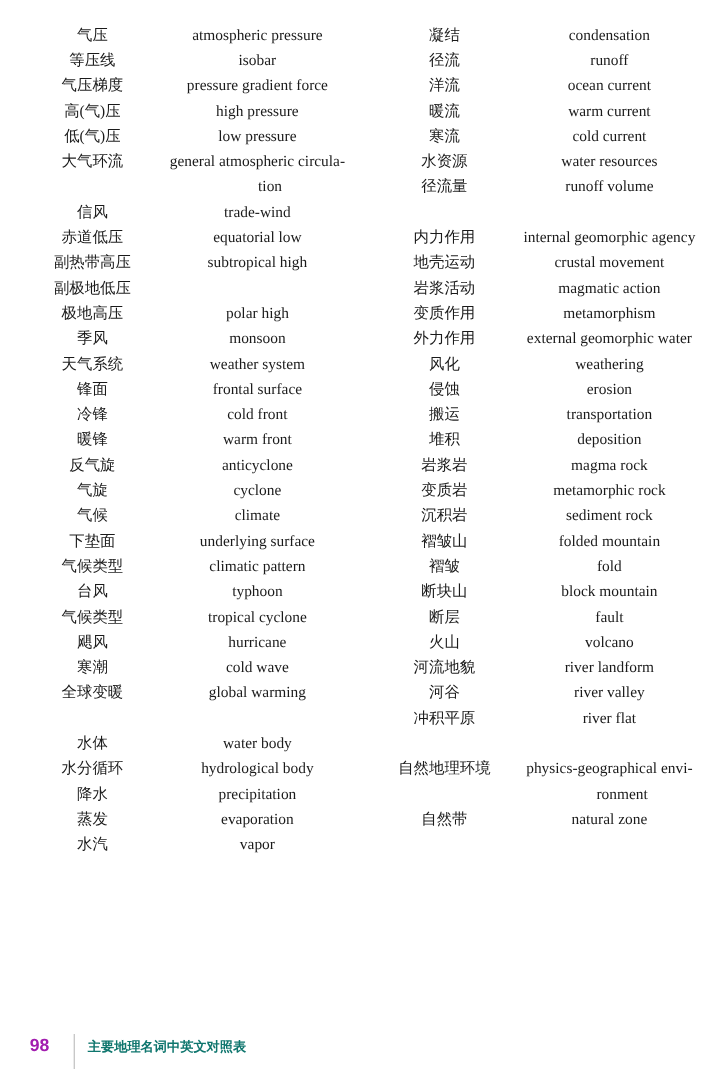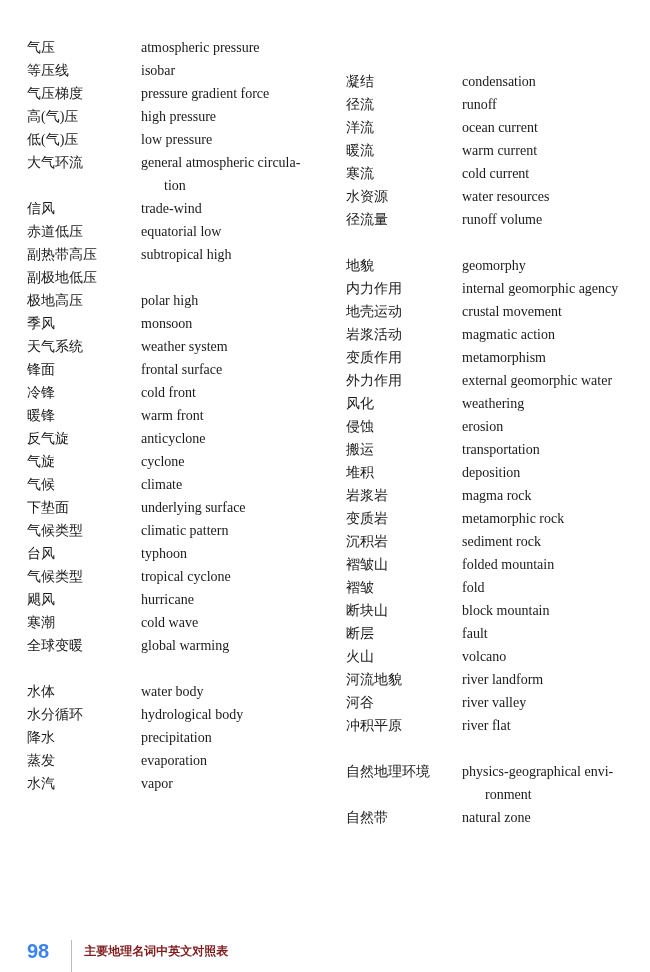--- a/index.html
+++ b/index.html
@@ -1,34 +1,34 @@
 <!DOCTYPE html>
 <html><head>
 <meta charset="utf-8">
 <style>
   html, body { margin:0; padding:0; }
   body {
     width:650px; height:972px; background:#ffffff; position:relative; overflow:hidden;
     font-family:"Liberation Serif", "DejaVu Serif", serif; color:#1a1a1a;
   }
-  .col { position:absolute; top:36px; }
+  .col { position:absolute; top:21px;text-align:center; }
   .col-left { left:27px; width:300px; }
-  .col-right { left:346px; width:300px;margin-top:34px; }
+  .col-right { left:346px; width:300px; }
   .row { display:flex; height:23px; line-height:23px; font-size:14px; }
   .zh { flex:0 0 auto; }
   .col-left .zh { width:114px; }
   .col-right .zh { width:116px; }
   .en { flex:1 1 auto; white-space:nowrap; }
   .row.tall { height:46px; }
   .en .cont { display:block; padding-left:23px; }
   .gap { height:23px; }
   .footer { position:absolute; left:27px; top:940px; height:32px; display:flex; align-items:flex-start; }
-  .page-num { font-family:"Liberation Sans", "DejaVu Sans", sans-serif; font-weight:bold; font-size:20px; color:#3b82f6; line-height:22px; }
+  .page-num { font-family:"Liberation Sans", "DejaVu Sans", sans-serif; font-weight:bold; font-size:16px; color:#a21caf; line-height:22px; }
   .divider { width:1px; height:32px; background:#bbb; margin:0 12px 0 22px; }
-  .footer-title { font-family:"DejaVu Sans", sans-serif; font-weight:bold; font-size:12px; color:#7f1d1d; line-height:22px; }
+  .footer-title { font-family:"DejaVu Sans", sans-serif; font-weight:bold; font-size:12px; color:#0f766e; line-height:22px; }
 </style>
 </head>
 <body>
 
 <div class="col col-left">
   <div>
     <div class="row">
         <span class="zh">气压</span>
         <span class="en">atmospheric pressure</span>
       </div>
@@ -183,24 +183,20 @@
         <span class="zh">水资源</span>
         <span class="en">water resources</span>
       </div>
     <div class="row">
         <span class="zh">径流量</span>
         <span class="en">runoff volume</span>
       </div>
   </div>
   <div class="gap"></div>
   <div>
-    <div class="row">
-        <span class="zh">地貌</span>
-        <span class="en">geomorphy</span>
-      </div>
     <div class="row">
         <span class="zh">内力作用</span>
         <span class="en">internal geomorphic agency</span>
       </div>
     <div class="row">
         <span class="zh">地壳运动</span>
         <span class="en">crustal movement</span>
       </div>
     <div class="row">
         <span class="zh">岩浆活动</span>

